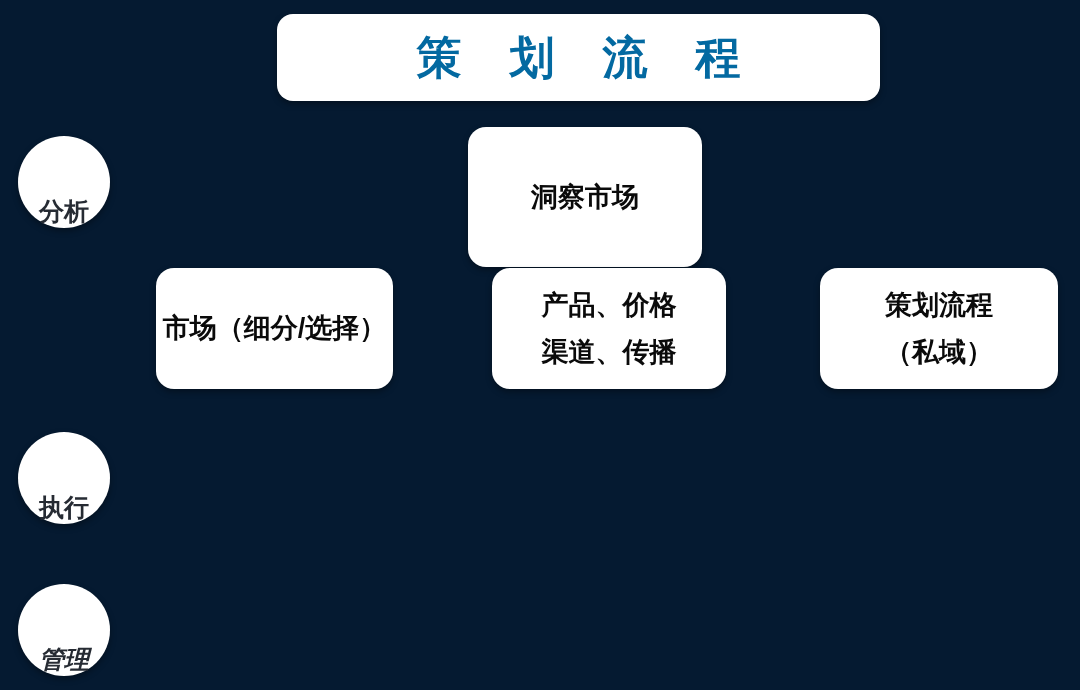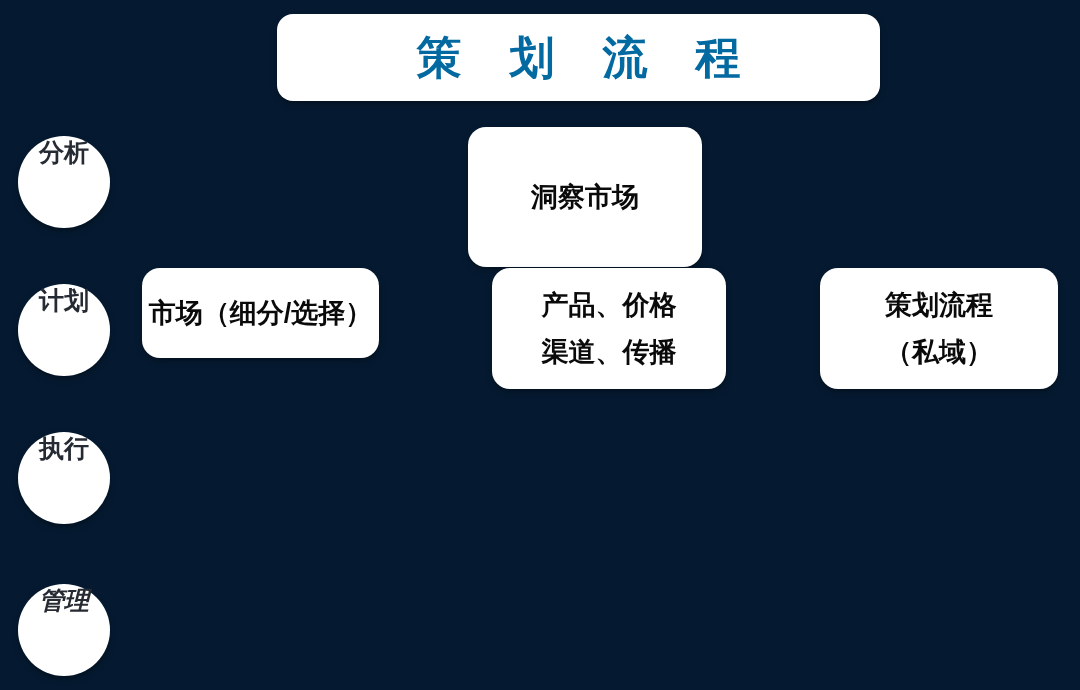--- a/index.html
+++ b/index.html
@@ -42,39 +42,39 @@
   }
   
   .stage-circle {
     position: absolute;
     left: 18px;
     width: 92px;
     height: 92px;
     background: #ffffff;
     border-radius: 50%;
     display: flex;
-    align-items: flex-start;
+    align-items: flex-end;
     justify-content: center;
     box-shadow: 0 3px 6px rgba(0,0,0,0.35);
   }
   .stage-circle .stage-label {
     font-size: 25px;
     font-weight: bold;
     color: #262b33;
   }
   .circle-analysis { top: 136px; }
   .circle-plan     { top: 284px; }
   .circle-execute  { top: 432px; font-family: Liberation Serif, serif; }
   .circle-manage   { top: 584px; font-style: italic; }
   
   .content-box {
     border-radius: 18px;
   }
   .box-insight  { left: 468px; top: 127px; width: 234px; height: 140px; gap: 14px; border-radius: 18px; }
-  .box-market   { left: 142px; top: 268px; width: 237px; height: 90px; gap: 20px; }
+  .box-market   { left: 156px; top: 268px; width: 237px; height: 121px; gap: 20px; }
   .box-product  { left: 492px; top: 268px; width: 234px; height: 121px; gap: 20px; }
   .box-customer { left: 820px; top: 268px; width: 238px; height: 121px; gap: 20px; }
   .box-line-lg {
     font-size: 27px;
     font-weight: bold;
     color: #0a0a0a;
     line-height: 1;
     white-space: nowrap;
   }
   .box-line-sm {
@@ -90,23 +90,20 @@
 
 <div class="canvas">
 
   <div class="white-card title-box">
     <span class="title-text">策划流程</span>
   </div>
 
   <div class="stage-circle circle-analysis">
     <span class="stage-label">分析</span>
   </div>
-  <div class="stage-circle circle-plan">
-    <span class="stage-label">计划</span>
-  </div>
   <div class="stage-circle circle-execute">
     <span class="stage-label">执行</span>
   </div>
   <div class="stage-circle circle-manage">
     <span class="stage-label">管理</span>
   </div>
 
   <div class="white-card content-box box-insight">
     <span class="box-line-lg">洞察市场</span>
   </div>

